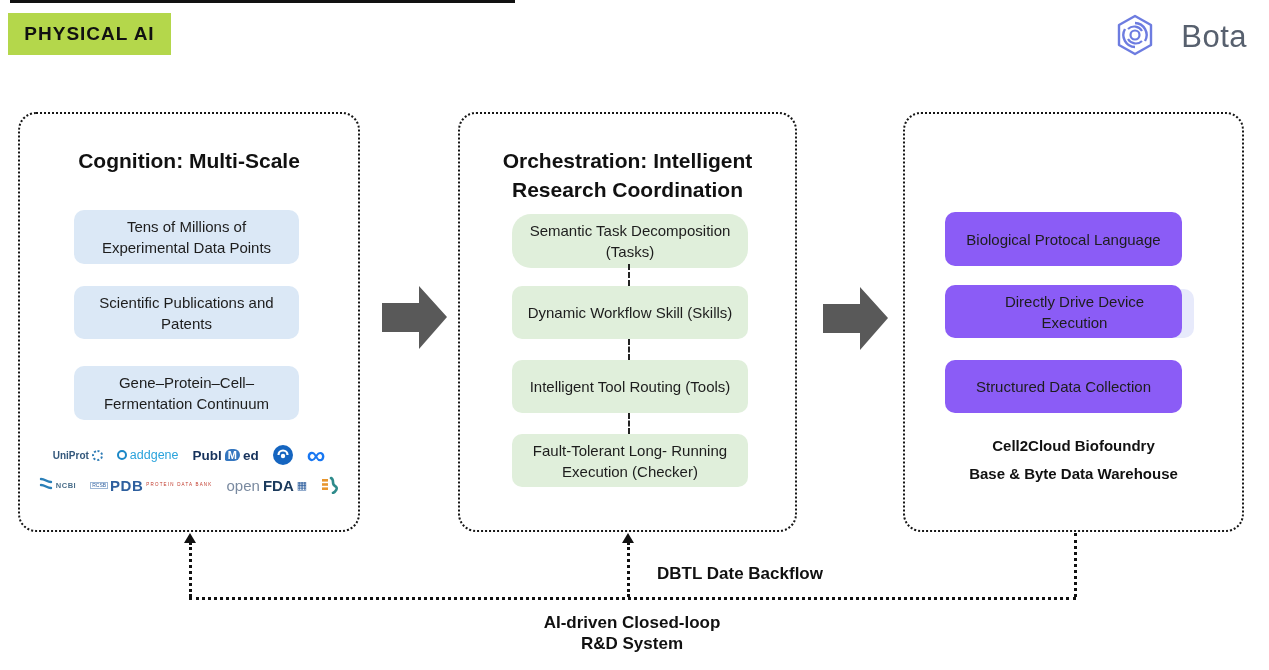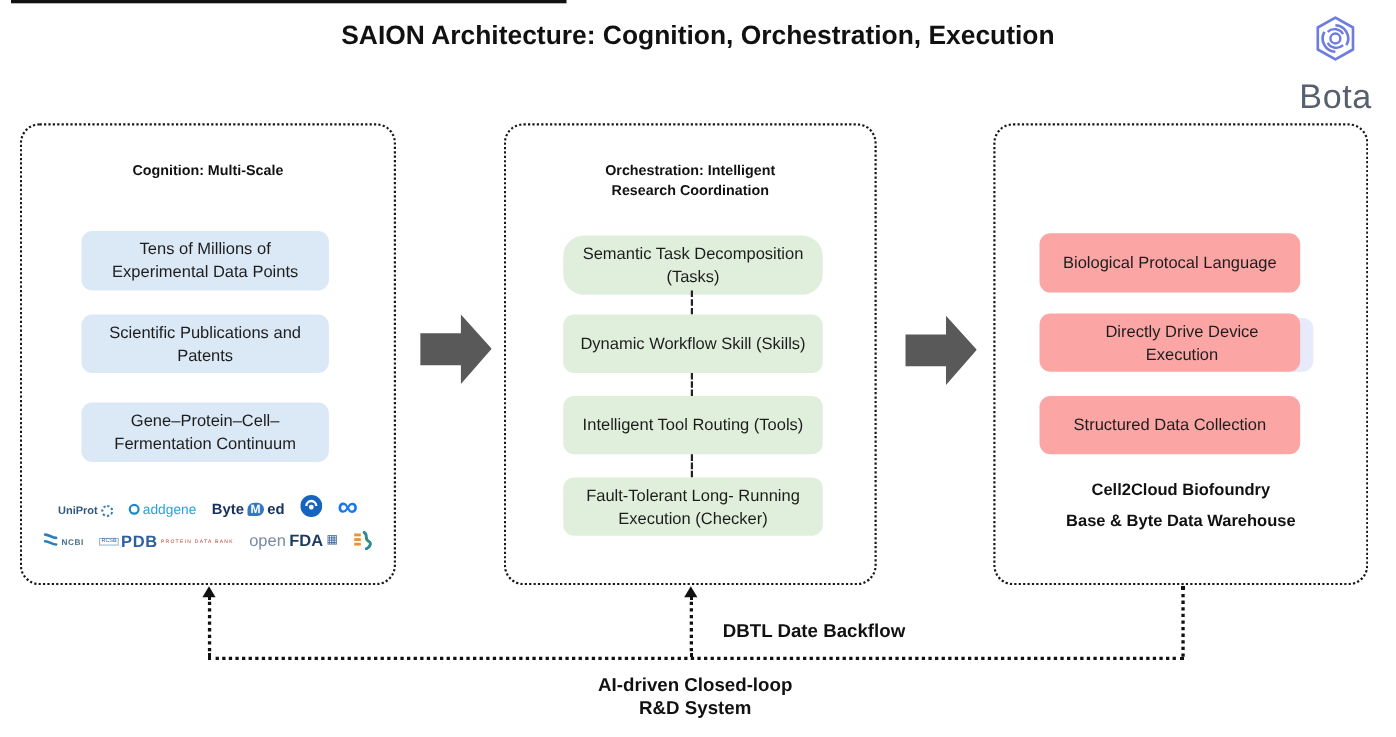--- a/index.html
+++ b/index.html
@@ -9,38 +9,38 @@
 
   .top-rule { position:absolute; left:10px; top:0; width:505px; height:3px; background:#111; }
 
   .badge { position:absolute; left:8px; top:13px; width:163px; height:42px;
            background:#b4d74b; display:flex; align-items:center; justify-content:center;
            font-weight:800; font-size:19px; letter-spacing:1px; color:#111; }
 
   .main-title { position:absolute; left:0; top:19px; width:1269px; text-align:center;
                 font-weight:bold; font-size:24px; color:#111; }
 
-  .brand { position:absolute; right:22px; top:13px; display:flex; align-items:center; gap:8px;flex-direction:column; }
+  .brand { position:absolute; right:22px; top:13px; display:flex; align-items:center; gap:24px; }
   .brand-name { font-size:31px; font-weight:500; color:#57606e; letter-spacing:.5px; }
 
   .col { position:absolute; top:112px; height:420px; border:2px dotted #161616;
          border-radius:18px; background:#fff; }
   .col-left  { left:18px;  width:342px; }
   .col-mid   { left:458px; width:339px; }
   .col-right { left:903px; width:341px; }
 
   .col-title { position:absolute; top:32px; left:0; width:100%; text-align:center;
-               font-weight:bold; font-size:13px; line-height:1.4; color:#111; }
+               font-weight:bold; font-size:21px; line-height:1.4; color:#111; }
 
   .card { position:absolute; border-radius:10px; display:flex; align-items:center;
           justify-content:center; text-align:center; font-size:15px; line-height:1.4;
           color:#1d1d1d; padding:6px 10px; }
   .card-blue   { background:#dbe8f6; left:54px; width:225px; }
   .card-green  { background:#e0efdb; left:52px; width:236px; }
-  .card-purple { background:#fca5a5; left:40px; width:237px; }
+  .card-purple { background:#8b5cf6; left:40px; width:237px; }
 
   .connector { position:absolute; left:50%; width:0; border-left:2px dashed #222; }
 
   .shadow-layer { position:absolute; border-radius:10px; background:#e7eafb; }
 
   .footnote { position:absolute; left:0; width:100%; text-align:center;
               font-size:15px; font-weight:600; color:#111; }
 
   .big-arrow { position:absolute; width:65px; height:63px; }
 
@@ -51,21 +51,21 @@
                   border-left:6px solid transparent; border-right:6px solid transparent;
                   border-bottom:10px solid #111; }
 
   .backflow-label { position:absolute; left:640px; top:564px; width:200px; text-align:center;
                     font-weight:bold; font-size:17px; color:#111; }
   .loop-label { position:absolute; left:432px; top:612px; width:400px; text-align:center;
                 font-weight:bold; font-size:17px; line-height:1.25; color:#111; }
 
   
   .logo-rows { position:absolute; left:0; top:326px; width:100%; }
-  .logo-row { display:flex; align-items:flex-end; justify-content:center; gap:14px; height:30px; }
+  .logo-row { display:flex; align-items:center; justify-content:center; gap:14px; height:30px; }
   .logo { display:flex; align-items:center; gap:3px; }
   .uniprot-text { font-size:10px; font-weight:bold; color:#33577b; }
   .uniprot-ring { width:11px; height:11px; border:2px dotted #2e7bb5; border-radius:50%; }
   .addgene-ring { width:10px; height:10px; border:2px solid #1c88c7; border-radius:50%; }
   .addgene-text { font-size:12.5px; color:#2aa3dc; font-weight:500; }
   .pubmed-dark { font-size:13.5px; font-weight:bold; color:#16325c; }
   .pubmed-m { font-size:11px; font-weight:bold; background:#3577c0; color:#fff;
               border-radius:7px 7px 7px 2px; padding:0 3px; }
   .ncbi-text { font-size:7.5px; font-weight:bold; color:#4a6e8a; letter-spacing:.5px; }
   .pdb-wrap { display:flex; flex-direction:row; align-items:center; line-height:1; }
@@ -77,22 +77,22 @@
   .fda-bold { font-size:15px; font-weight:bold; color:#1b3a5c; }
   .fda-grid { font-size:11px; color:#2e5f9e; line-height:1; }
 </style>
 </head>
 <body>
 
 <div class="canvas">
 
   <div class="top-rule"></div>
 
-
-  <div class="main-title">SAION Architecture: Cognition, Orchestration, Execution</div>
+  <div class="badge">PHYSICAL AI</div>
+
 
   <div class="brand">
     <span>
       <svg width="44" height="44" viewBox="0 0 44 44" fill="none">
         <path d="M22 3 L38 12 V32 L22 41 L6 32 V12 Z" stroke="#6d7ce0" stroke-width="2.4" fill="none" stroke-linejoin="round"></path>
         <path d="M22 10 a12 12 0 0 1 10 18" stroke="#6d7ce0" stroke-width="2.4" fill="none"></path>
         <path d="M22 34 a12 12 0 0 1 -10 -18" stroke="#6d7ce0" stroke-width="2.4" fill="none"></path>
         <path d="M15 16 a9 9 0 0 1 14 2" stroke="#6d7ce0" stroke-width="2.2" fill="none"></path>
         <path d="M29 28 a9 9 0 0 1 -14 -2" stroke="#6d7ce0" stroke-width="2.2" fill="none"></path>
         <circle cx="22" cy="22" r="4.5" stroke="#6d7ce0" stroke-width="2.2" fill="none"></circle>
@@ -113,21 +113,21 @@
       <div class="logo-row">
         <span class="logo">
           <span class="uniprot-text">UniProt</span>
           <span class="uniprot-ring"></span>
         </span>
         <span class="logo">
           <span class="addgene-ring"></span>
           <span class="addgene-text">addgene</span>
         </span>
         <span class="logo">
-          <span class="pubmed-dark">Byte</span>
+          <span class="pubmed-dark">Publ</span>
             <span class="pubmed-m">M</span>
             <span class="pubmed-dark">ed</span>
         </span>
         <span class="logo">
           <svg width="20" height="20" viewBox="0 0 20 20">
             <circle cx="10" cy="10" r="10" fill="#1565c0"></circle>
             <path d="M5.5 10a4.5 4.5 0 0 1 9 0" stroke="#ffffff" stroke-width="2.2" fill="none"></path>
             <path d="M13 13a4 4 0 0 1-6 0" stroke="#1565c0" stroke-width="0" fill="none"></path>
             <circle cx="10" cy="11" r="2.2" fill="#ffffff"></circle>
           </svg>

